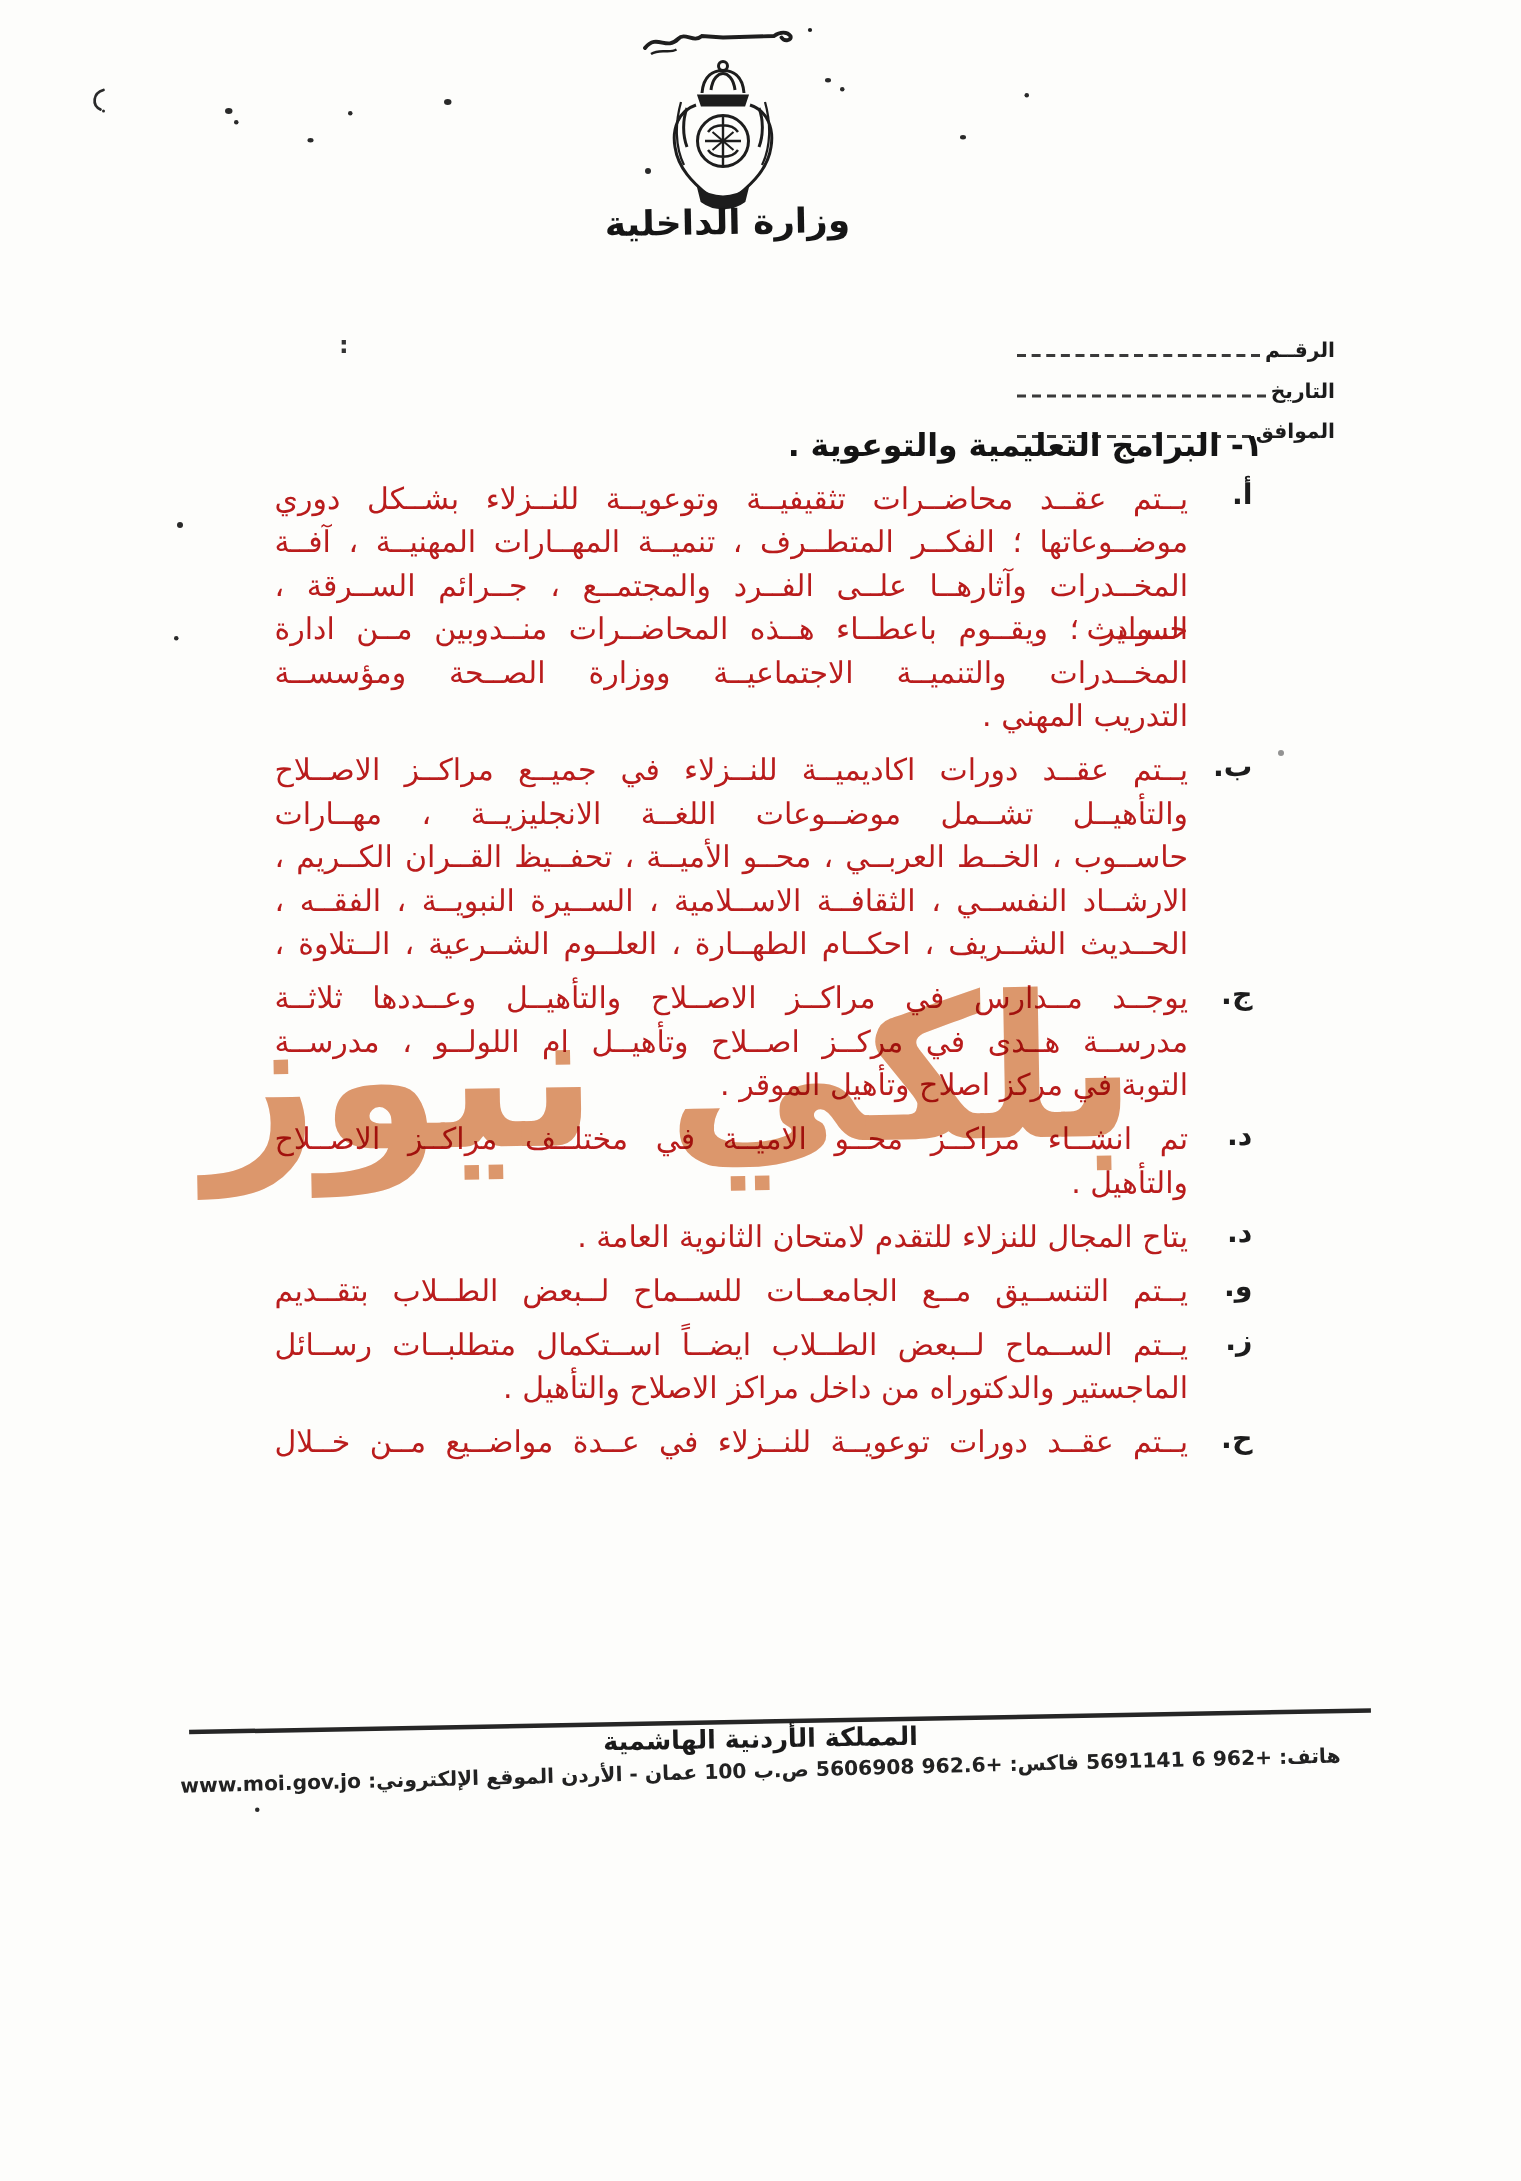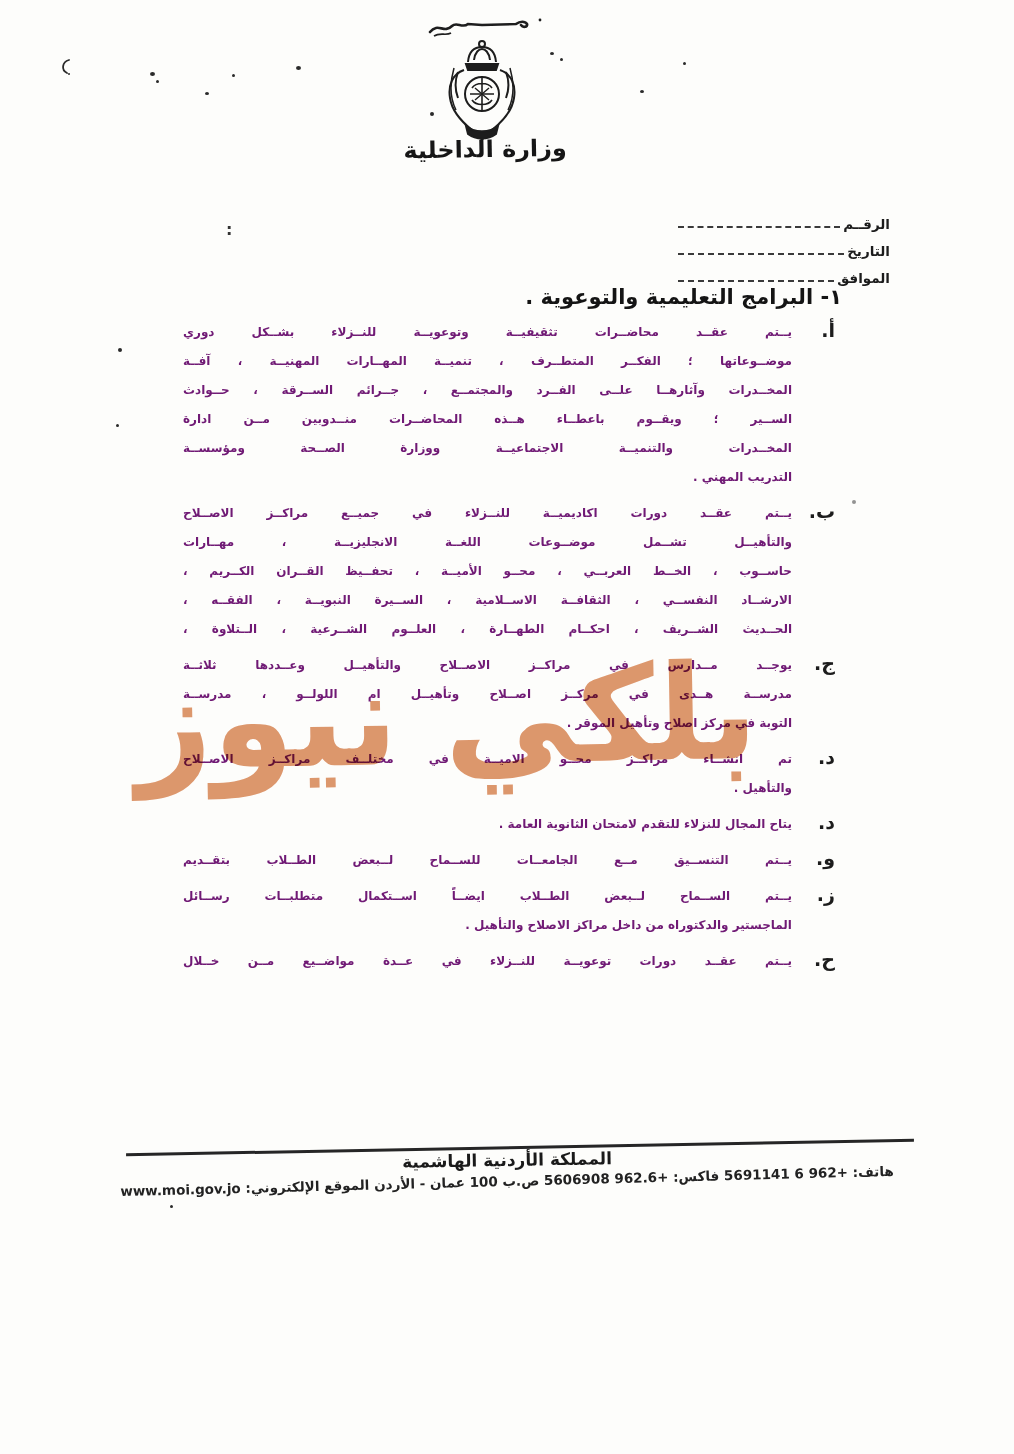--- a/index.html
+++ b/index.html
@@ -15,40 +15,40 @@
   .squiggle{position:absolute;left:424px;top:12px;width:122px;height:30px;}
   .emblem{position:absolute;left:428px;top:38px;width:108px;height:104px;}
   .ministry-callig{
     position:absolute;left:400px;top:136px;width:170px;
     text-align:center;font-size:23px;font-weight:bold;
     transform:scaleX(1.04) rotate(-1deg);
     letter-spacing:-1px;color:#161616;
   }
 
   
-  .ref-fields{position:absolute;right:124px;top:206px;width:212px;direction:rtl;}
+  .ref-fields{position:absolute;right:124px;top:216px;width:212px;direction:rtl;}
   .ref-row{display:flex;align-items:flex-end;height:27px;gap:3px;}
   .ref-label{font-size:13.5px;font-weight:bold;white-space:nowrap;padding-bottom:1px;}
   .ref-line{flex:1;border-bottom:2px dashed #3a3a3a;height:1px;margin-bottom:5px;}
 
   
   .doc-title{
     position:absolute;right:172px;top:285px;direction:rtl;
     font-size:21px;font-weight:bold;color:#141414;
   }
 
   
   .list{position:absolute;top:318px;right:179px;width:652px;direction:rtl;}
   .list-item{display:flex;gap:13px;margin-bottom:7px;}
   .item-label{width:30px;flex:0 0 30px;font-size:19px;font-weight:bold;padding-top:1px;}
   .item-lines{flex:1;min-width:0;}
   .line{
-    font-size:12px;font-weight:bold;line-height:29px;height:29px;
+    font-size:20px;font-weight:normal;line-height:29px;height:29px;
     text-align:justify;text-align-last:justify;
-    white-space:normal;overflow:visible;color:#701a75;
+    white-space:normal;overflow:visible;color:#b91c1c;
   }
   .line.last{text-align-last:right;}
 
   
   .watermark{
     position:absolute;left:278px;top:636px;width:480px;height:190px;
     direction:rtl;text-align:center;
     font-size:132px;font-weight:bold;line-height:160px;
     color:#dc8f62;mix-blend-mode:multiply;opacity:.92;
     transform:rotate(-1deg);pointer-events:none;white-space:nowrap;

